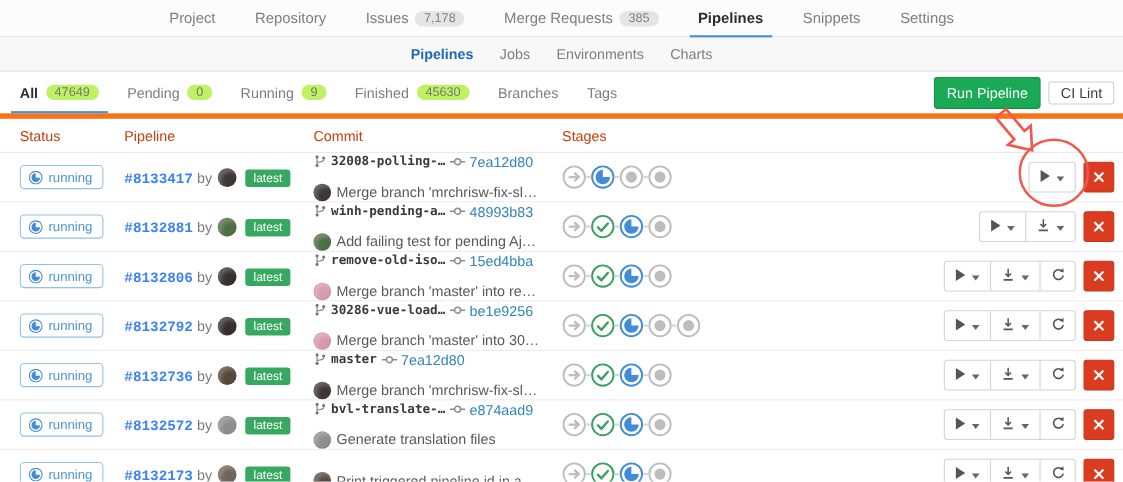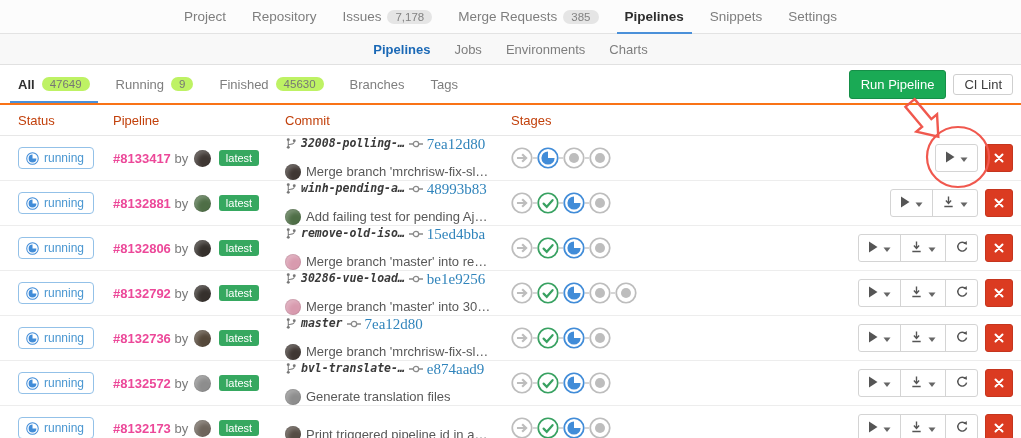--- a/index.html
+++ b/index.html
@@ -18,21 +18,21 @@
             font-size:11.5px;font-weight:400;}
 
   
   .subnav{height:30px;background:#f8f8f8;border-bottom:1px solid #e1e1e1;
           display:flex;justify-content:center;align-items:center;gap:24px;}
   .subnav .nav-item{font-size:13px;}
   .subnav .nav-item.active{color:#1b69b6;font-weight:700;}
   .subnav .nav-item.active::after{display:none;}
 
   
-  .toolbar{height:38px;border-bottom:2px solid #f97316;display:flex;align-items:stretch;
+  .toolbar{height:38px;border-bottom:5px solid #f97316;display:flex;align-items:stretch;
            padding:0 8px 0 18px;}
   .tabs{display:flex;align-items:center;gap:26px;flex:1;}
   .tab{display:flex;align-items:center;gap:7px;position:relative;height:100%;
        color:#7e7e7e;cursor:pointer;}
   .tab.active{color:#2e2e2e;font-weight:700;}
   .tab.active::after{content:"";position:absolute;left:-8px;right:-8px;bottom:0;
        height:2px;background:#4a90d9;}
   .tab-count{background:#bef264;color:#767676;border-radius:9px;padding:1px 8px;
        font-size:11.5px;font-weight:400;}
   .toolbar-buttons{display:flex;align-items:center;gap:7px;}
@@ -47,32 +47,32 @@
   .thead{height:30px;border-bottom:1px solid #e7e7e7;color:#c2410c;font-size:13px;}
   .row{height:44px;border-bottom:1px solid #ededed;}
 
   .status-badge{display:inline-flex;align-items:center;gap:5px;border:1px solid #93c1e8;
        color:#4a97d1;border-radius:4px;padding:3px 9px 3px 7px;font-size:12px;background:#fff;
        cursor:pointer;}
   .sicon{display:inline-flex;}
   .sicon svg{width:13px;height:13px;}
 
   .cell-pipeline{white-space:nowrap;color:#7b7b7b;}
-  .pid{color:#ec4899;font-weight:600;cursor:pointer;}
+  .pid{color:#3b82f6;font-weight:600;cursor:pointer;font-family:Liberation Mono, monospace;}
   .avatar{display:inline-block;width:17px;height:17px;border-radius:50%;
        vertical-align:-4px;margin:0 2px;cursor:pointer;
        box-shadow:inset 0 0 0 1px rgba(0,0,0,.08), inset 3px 3px 4px rgba(255,255,255,.25);}
   .latest-badge{background:#36a860;color:#fff;border-radius:3px;padding:2px 7px;
        font-size:11px;margin-left:6px;vertical-align:1px;}
 
   .cell-commit{line-height:1;}
   .commit-top{display:flex;align-items:center;gap:4px;margin-bottom:5px;}
   .branch-name{font-family:"DejaVu Sans Mono",monospace;font-size:11.5px;font-weight:700;
-       color:#3a3a3a;cursor:pointer;font-style:italic;}
-  .sha{font-family:Liberation Serif, serif;font-size:15px;color:#3084bb;cursor:pointer;}
+       color:#3a3a3a;cursor:pointer;}
+  .sha{font-family:Liberation Sans, sans-serif;font-size:13px;color:#3084bb;cursor:pointer;}
   .commit-bottom{display:flex;align-items:center;gap:5px;margin-top:12px;}
   .commit-bottom .avatar{width:16px;height:16px;vertical-align:middle;margin:0;}
   .commit-msg{color:#585858;font-size:13px;cursor:pointer;white-space:nowrap;}
 
   .cell-stages{display:flex;align-items:center;}
   .stage-icon{display:inline-flex;cursor:pointer;}
   .stage-icon svg{width:22px;height:22px;display:block;}
   .st-skipped,.st-created{color:#bdbdbd;}
   .st-success{color:#38a161;}
   .st-running{color:#418cd8;}
@@ -90,21 +90,21 @@
   
   .annotation{position:absolute;left:0;top:0;width:1021px;height:438px;
        pointer-events:none;z-index:10;}
 </style>
 </head>
 <body>
 
 <div class="page">
 
   <nav class="topnav">
-      <span style="display:flex;gap:26px;align-items:stretch;">
+      <span style="display:flex;gap:36px;align-items:stretch;">
   <span class="nav-item">
     <span class="nav-label">Project</span>
 
   </span>
 
   <span class="nav-item">
     <span class="nav-label">Repository</span>
 
   </span>
 
@@ -159,20 +159,24 @@
 </span>
     </nav>
 
   <div class="toolbar">
     <div class="tabs">
   <span class="tab active">
     <span class="tab-label">All</span>
     <span class="tab-count">47649</span>
   </span>
 
+  <span class="tab">
+    <span class="tab-label">Pending</span>
+    <span class="tab-count">0</span>
+  </span>
 
   <span class="tab">
     <span class="tab-label">Running</span>
     <span class="tab-count">9</span>
   </span>
 
   <span class="tab">
     <span class="tab-label">Finished</span>
     <span class="tab-count">45630</span>
   </span>

